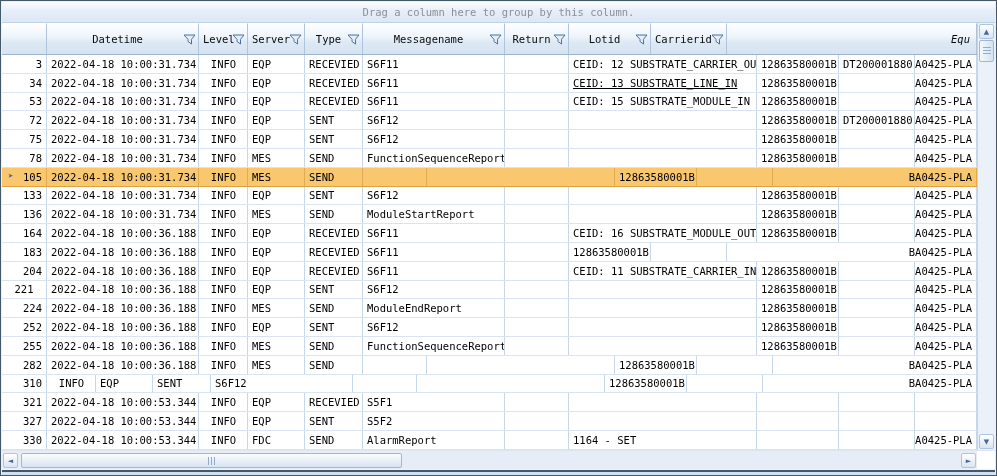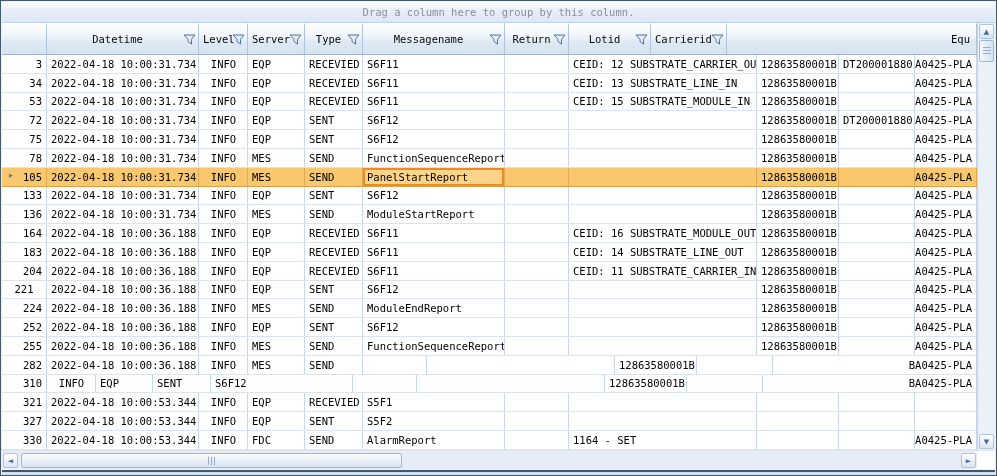--- a/index.html
+++ b/index.html
@@ -45,21 +45,21 @@
     position:relative;height:100%;
     display:flex;align-items:center;justify-content:center;
     border-right:1px solid #AFC3DB;
     border-top:1px solid #FFFFFF;
     background:linear-gradient(to bottom,#FDFEFF 0%,#EFF5FB 40%,#DEE9F5 60%,#D7E3F1 100%);
     font-size:10.5px;color:#0A0A0A;
     overflow:hidden;white-space:nowrap;
   }
   .hcell .hcap{padding:0 14px 0 4px;overflow:hidden;}
   .hcell.align-right{justify-content:flex-end;}
-  .hcell.align-right .hcap{padding:0 6px 0 0;}
+  .hcell.align-right .hcap{padding:0 6px 0 0;font-style:italic;}
   .filter-btn{
     position:absolute;right:2px;top:50%;transform:translateY(-50%);
     width:14px;height:13px;display:flex;align-items:center;justify-content:center;
     cursor:pointer;
   }
 
   
   .rows{flex:1 1 auto;background:#FFFFFF;overflow:hidden;}
   .row{
     height:18.81px;display:flex;
@@ -273,21 +273,21 @@
               </div>
               <div class="cell align-left" style="width: 58px; flex: 0 0 58px;">
                 <span>RECEVIED</span>
               </div>
               <div class="cell align-left" style="width: 142px; flex: 0 0 142px;">
                 <span>S6F11</span>
               </div>
               <div class="cell align-left" style="width: 64px; flex: 0 0 64px;">
                 <span></span>
               </div>
-              <div class="cell align-left" style="width: 188px; flex: 0 0 188px;">
+              <div class="cell align-left" style="width: 188px; flex: 0 0 188px; text-decoration: underline;">
                 <span>CEID: 13 SUBSTRATE_LINE_IN</span>
               </div>
               <div class="cell align-left" style="width: 82px; flex: 0 0 82px;">
                 <span>12863580001B</span>
               </div>
               <div class="cell align-left" style="width: 76px; flex: 0 0 76px;">
                 <span></span>
               </div>
               <div class="cell align-right" style="flex: 1 1 auto;">
                 <span>BA0425-PLA</span>
@@ -443,23 +443,20 @@
               </div>
               <div class="cell align-center" style="width: 49px; flex: 0 0 49px;">
                 <span>INFO</span>
               </div>
               <div class="cell align-left" style="width: 57px; flex: 0 0 57px;">
                 <span>MES</span>
               </div>
               <div class="cell align-left" style="width: 58px; flex: 0 0 58px;">
                 <span>SEND</span>
               </div>
-              <div class="cell align-left focused" style="width: 142px; flex: 0 0 142px;">
-                <span>PanelStartReport</span>
-              </div>
               <div class="cell align-left" style="width: 64px; flex: 0 0 64px;">
                 <span></span>
               </div>
               <div class="cell align-left" style="width: 188px; flex: 0 0 188px;">
                 <span></span>
               </div>
               <div class="cell align-left" style="width: 82px; flex: 0 0 82px;">
                 <span>12863580001B</span>
               </div>
               <div class="cell align-left" style="width: 76px; flex: 0 0 76px;">
@@ -588,23 +585,20 @@
                 <span>EQP</span>
               </div>
               <div class="cell align-left" style="width: 58px; flex: 0 0 58px;">
                 <span>RECEVIED</span>
               </div>
               <div class="cell align-left" style="width: 142px; flex: 0 0 142px;">
                 <span>S6F11</span>
               </div>
               <div class="cell align-left" style="width: 64px; flex: 0 0 64px;">
                 <span></span>
-              </div>
-              <div class="cell align-left" style="width: 188px; flex: 0 0 188px;">
-                <span>CEID: 14 SUBSTRATE_LINE_OUT</span>
               </div>
               <div class="cell align-left" style="width: 82px; flex: 0 0 82px;">
                 <span>12863580001B</span>
               </div>
               <div class="cell align-left" style="width: 76px; flex: 0 0 76px;">
                 <span></span>
               </div>
               <div class="cell align-right" style="flex: 1 1 auto;">
                 <span>BA0425-PLA</span>
               </div>

